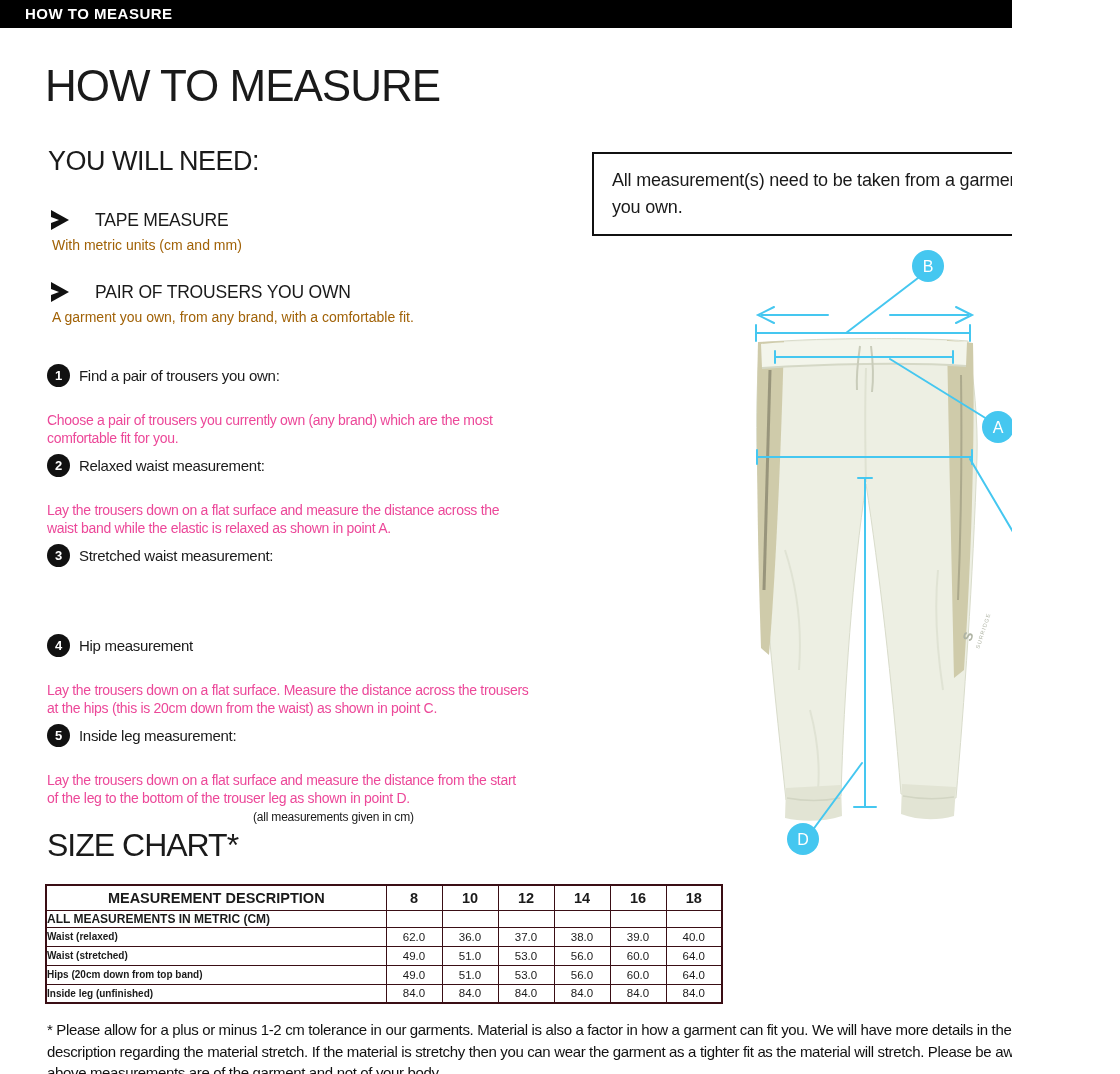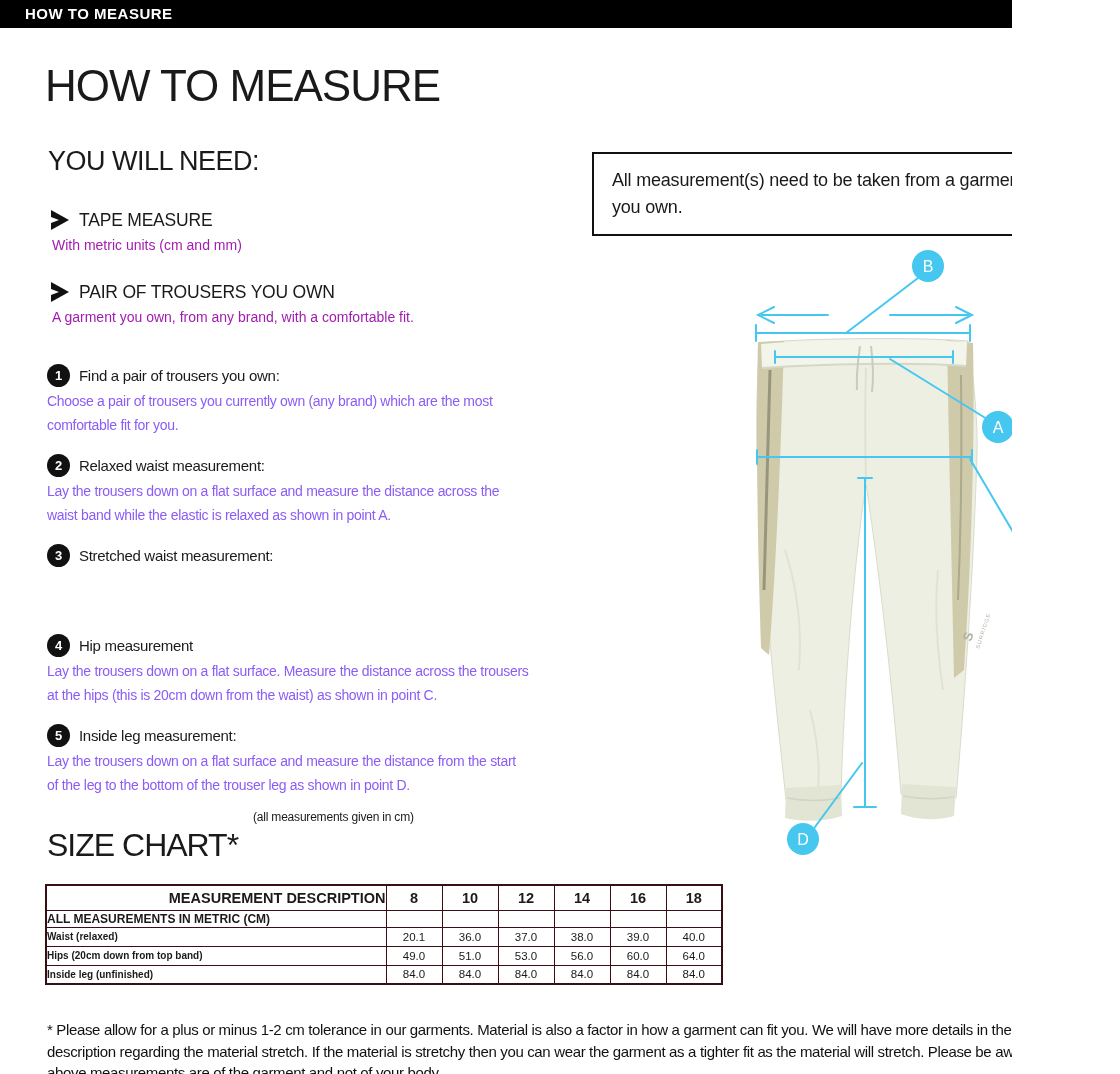--- a/index.html
+++ b/index.html
@@ -12,41 +12,41 @@
   .topbar-title{position:absolute;left:25px;top:0;height:28px;line-height:28px;
                 color:#fff;font-size:15px;font-weight:bold;letter-spacing:.5px;}
   .brand{position:absolute;right:12px;top:1px;width:60px;text-align:center;color:#fff;}
   .brand-s{display:block;font-size:13px;font-weight:bold;line-height:13px;font-style:italic;}
   .brand-name{display:block;font-size:6px;letter-spacing:1.2px;font-weight:bold;line-height:8px;}
 
   .h1{left:45px;top:60px;font-size:44px;letter-spacing:-1px;line-height:52px;font-weight:500;}
   .ywn{left:48px;top:146px;font-size:27px;letter-spacing:-.5px;font-weight:500;}
 
   .need{left:48px;width:520px;}
-  .need-head{display:flex;align-items:center;gap:9px;}
+  .need-head{display:flex;align-items:center;gap:25px;}
   .need-title{font-size:17.5px;font-weight:500;letter-spacing:-.2px;}
-  .need-sub{font-size:14px;margin-top:5px;margin-left:4px;color:#a21caf;}
+  .need-sub{font-size:14px;margin-top:5px;margin-left:4px;color:#a16207;}
 
   .step{left:47px;width:510px;}
   .step-head{display:flex;align-items:center;gap:9px;}
   .step-num{width:23px;height:23px;border-radius:50%;background:#111;color:#fff;
             font-size:13px;font-weight:bold;display:flex;align-items:center;justify-content:center;flex:0 0 23px;}
   .step-title{font-size:15px;letter-spacing:-.3px;font-weight:500;}
-  .step-desc{font-size:14px;line-height:24px;letter-spacing:-.3px;margin-top:2px;width:482px;color:#8b5cf6;}
+  .step-desc{font-size:14px;line-height:18px;letter-spacing:-.3px;margin-top:24px;width:482px;color:#ec4899;}
 
   .notice{left:592px;top:152px;width:478px;height:84px;border:2px solid #111;box-sizing:border-box;
           padding:13px 18px;font-size:18px;line-height:27px;letter-spacing:-.2px;}
 
   .sizechart-h{left:47px;top:827px;font-size:32px;letter-spacing:-1px;font-weight:500;}
   .sizechart-note{left:253px;top:810px;font-size:12px;letter-spacing:-.2px;}
 
   table.sizes{position:absolute;left:45px;top:884px;width:676px;border-collapse:collapse;
               table-layout:fixed;border:2px solid #3a0e15;}
   table.sizes th,table.sizes td{border:1px solid #3a0e15;padding:0;box-sizing:border-box;}
-  th.desc{width:340px;text-align:right;padding-left:6px;font-size:14.5px;height:25px;margin-left:46px;}
+  th.desc{width:340px;text-align:center;padding-left:6px;font-size:14.5px;height:25px;margin-left:46px;}
   th.num{width:56px;text-align:center;font-size:14.5px;}
   td.metric{font-size:12px;font-weight:bold;padding-left:6px;height:17px;}
   td.label{font-size:10px;font-weight:bold;padding-left:6px;height:19px;}
   td.val{font-size:11.5px;text-align:center;}
 
   .footnote{left:47px;top:1019px;width:1052px;font-size:15px;line-height:21.5px;letter-spacing:-.35px;color:#111;}
 
   .diagram{left:740px;top:250px;}
 </style>
 </head>
@@ -209,26 +209,35 @@
         <td class="metric">ALL MEASUREMENTS IN METRIC (CM)</td>
         <td></td>
           <td></td>
         <td></td>
           <td></td>
         <td></td>
           <td></td>
       </tr>
       <tr>
         <td class="label">Waist (relaxed)</td>
-        <td class="val">20.1</td>
+        <td class="val">62.0</td>
         <td class="val">36.0</td>
         <td class="val">37.0</td>
         <td class="val">38.0</td>
         <td class="val">39.0</td>
         <td class="val">40.0</td>
+      </tr>
+      <tr>
+        <td class="label">Waist (stretched)</td>
+        <td class="val">49.0</td>
+        <td class="val">51.0</td>
+        <td class="val">53.0</td>
+        <td class="val">56.0</td>
+        <td class="val">60.0</td>
+        <td class="val">64.0</td>
       </tr>
       <tr>
         <td class="label">Hips (20cm down from top band)</td>
         <td class="val">49.0</td>
         <td class="val">51.0</td>
         <td class="val">53.0</td>
         <td class="val">56.0</td>
         <td class="val">60.0</td>
         <td class="val">64.0</td>
       </tr>

